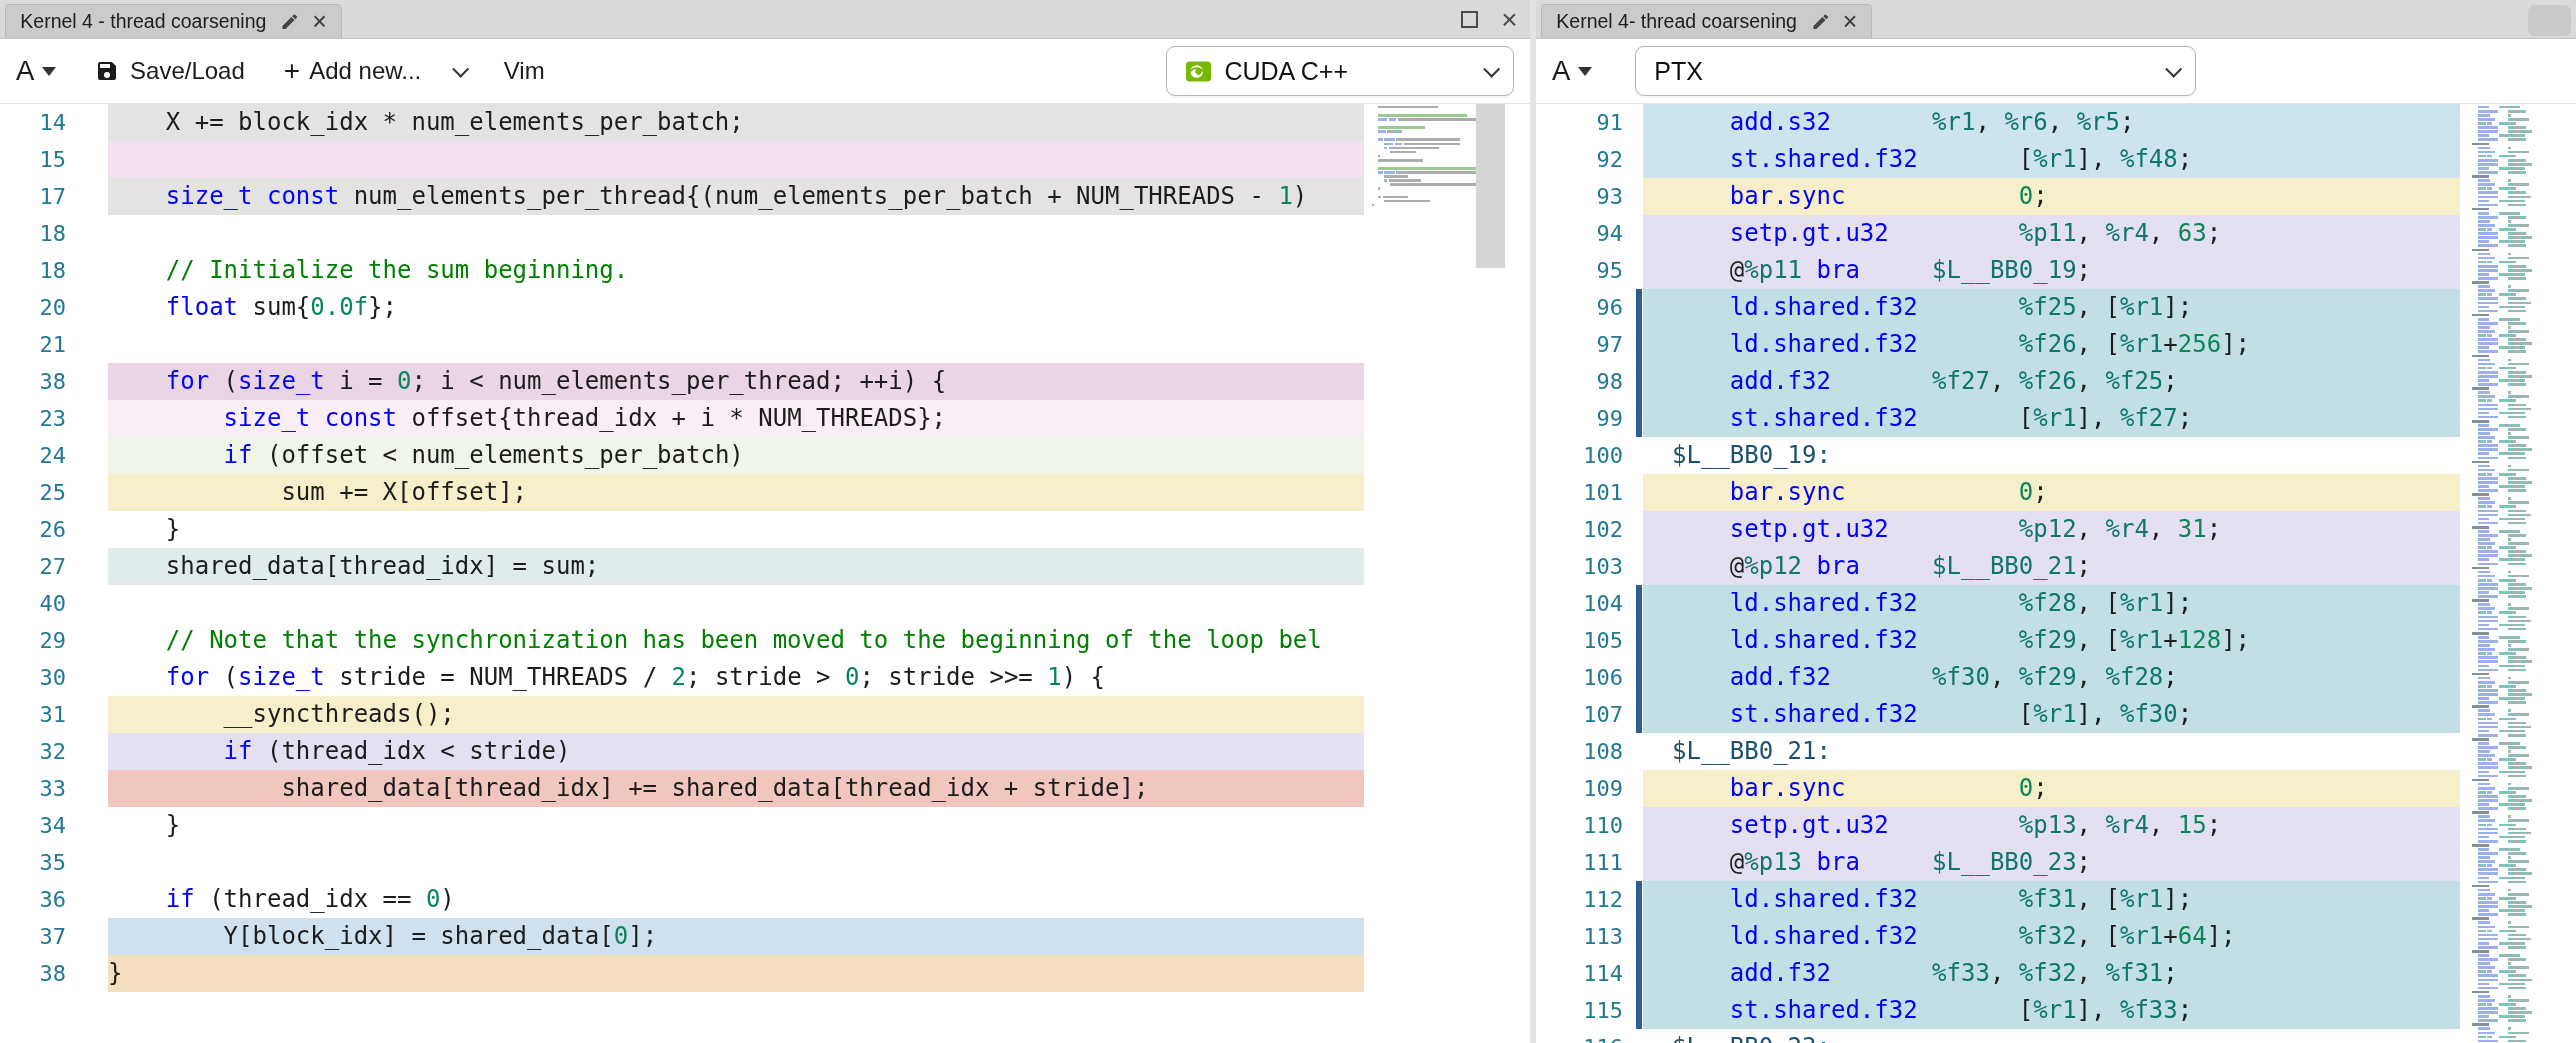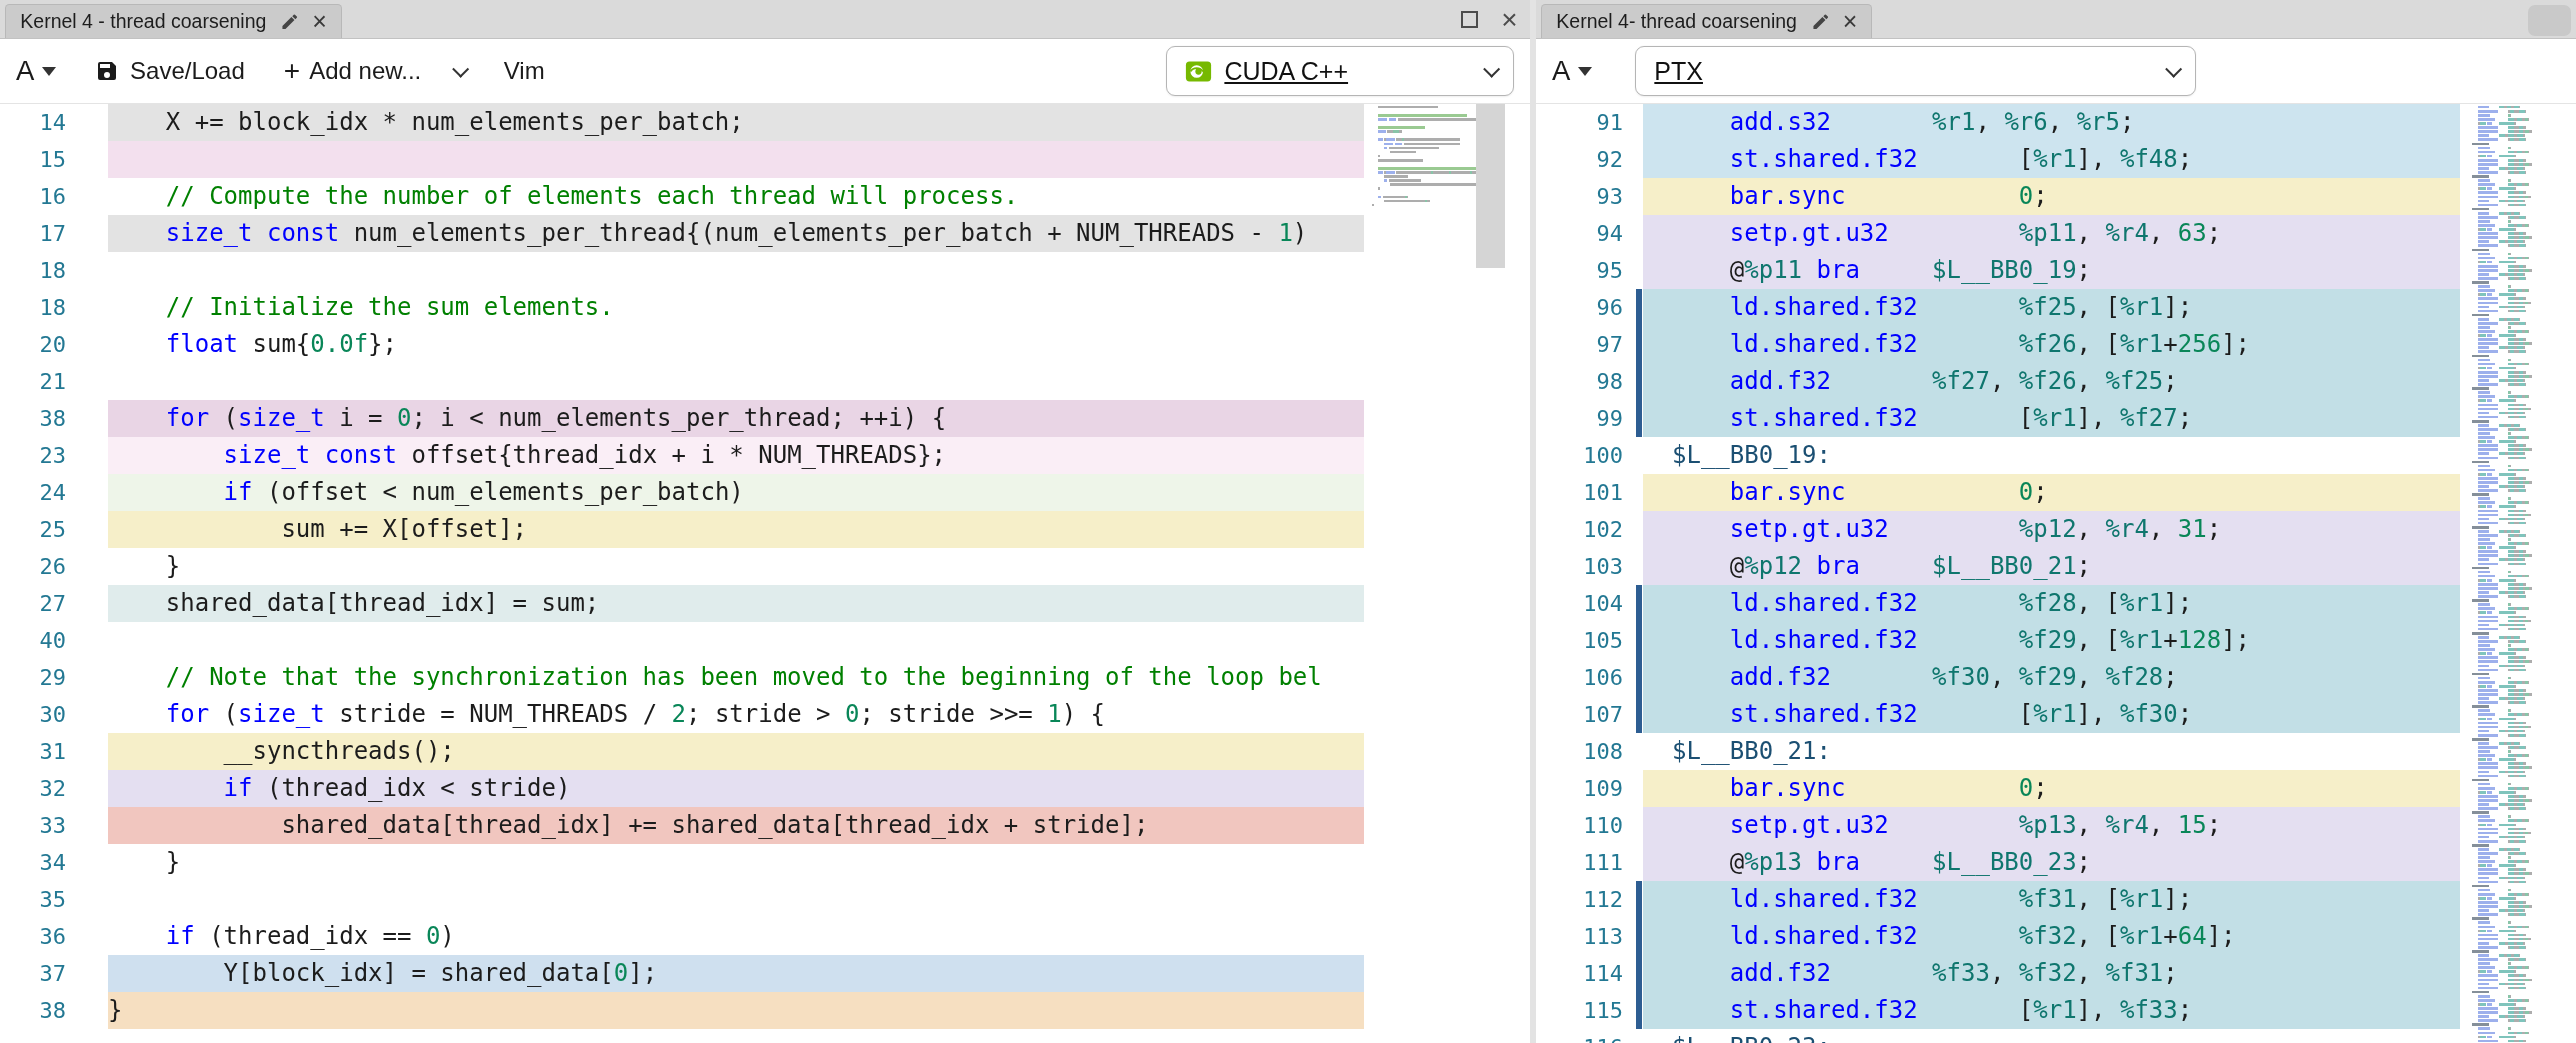--- a/index.html
+++ b/index.html
@@ -31,21 +31,21 @@
   .tbtn + .tbtn { margin-left: 39px; }
   .font-a { font-size: 27.5px; }
   .caret-tri { width: 0; height: 0; border-left: 7px solid transparent; border-right: 7px solid transparent;
                border-top: 9px solid #333; margin-left: 8px; display: inline-block; }
   .chev { width: 11.5px; height: 11.5px; border-right: 2.7px solid #333; border-bottom: 2.7px solid #333;
           transform: rotate(45deg) translateY(-2.7px); display: inline-block; }
   .icon-gap { margin-right: 10.7px; display: inline-flex; }
   .plus { font-size: 28px; margin-right: 9px; line-height: 1; }
   .select { height: 50px; border: 0.9px solid #b5b5b5; border-radius: 9px; background: #fff;
             display: flex; align-items: center; padding: 0 18px; font-size: 25px; color: #111;
-            box-shadow: 0 0.9px 1.8px rgba(0,0,0,.07); cursor: pointer; text-decoration: underline; }
+            box-shadow: 0 0.9px 1.8px rgba(0,0,0,.07); cursor: pointer; }
   .lang-select { margin-left: auto; width: 348px; }
   .fmt-select  { margin-left: 43px; width: 561px; }
   .select .chev { margin-left: auto; }
   .nv-logo { margin-right: 12.4px; display: inline-flex; }
 
   
   .editor { position: relative; height: 939px; overflow: hidden;
             font-family: "DejaVu Sans Mono", "Liberation Mono", monospace; font-size: 24px; }
   .row { position: relative; height: 37px; line-height: 37px; white-space: pre; }
   .ln { position: absolute; top: 0; left: 0; text-align: right; font-size: 22px; color: var(--lnc); }
@@ -125,24 +125,23 @@
         </span>
         <span>CUDA C++</span>
         <span class="chev"></span>
       </div>
     </div>
 
     <div class="editor left-ed" id="left-editor">
       <div id="left-code">
           <div class="row"><span class="ln">14</span><span class="hl" style="background: rgb(227, 227, 227);"><span class="code"><span class="tk-d">    X += block_idx * num_elements_per_batch;</span></span></span></div>
           <div class="row"><span class="ln">15</span><span class="hl" style="background: rgb(243, 224, 238);"><span class="code"></span></span></div>
-          <div class="row"><span class="ln">16</span><span class="hl"><span class="code"><span class="tk-c">    // Compute the number of elements each thread will process.</span></span></span></div>
           <div class="row"><span class="ln">17</span><span class="hl" style="background: rgb(227, 227, 227);"><span class="code"><span class="tk-d">    </span><span class="tk-k">size_t</span><span class="tk-d"> </span><span class="tk-k">const</span><span class="tk-d"> num_elements_per_thread{(num_elements_per_batch + NUM_THREADS - </span><span class="tk-n">1</span><span class="tk-d">)</span></span></span></div>
           <div class="row"><span class="ln">18</span><span class="hl"><span class="code"></span></span></div>
-          <div class="row"><span class="ln">18</span><span class="hl"><span class="code"><span class="tk-c">    // Initialize the sum elements.</span></span></span></div>
+          <div class="row"><span class="ln">18</span><span class="hl"><span class="code"><span class="tk-c">    // Initialize the sum beginning.</span></span></span></div>
           <div class="row"><span class="ln">20</span><span class="hl"><span class="code"><span class="tk-d">    </span><span class="tk-k">float</span><span class="tk-d"> sum{</span><span class="tk-n">0.0f</span><span class="tk-d">};</span></span></span></div>
           <div class="row"><span class="ln">21</span><span class="hl"><span class="code"></span></span></div>
           <div class="row"><span class="ln">38</span><span class="hl" style="background: rgb(233, 213, 229);"><span class="code"><span class="tk-d">    </span><span class="tk-k">for</span><span class="tk-d"> (</span><span class="tk-k">size_t</span><span class="tk-d"> i = </span><span class="tk-n">0</span><span class="tk-d">; i &lt; num_elements_per_thread; ++i) {</span></span></span></div>
           <div class="row"><span class="ln">23</span><span class="hl" style="background: rgb(250, 238, 246);"><span class="code"><span class="tk-d">        </span><span class="tk-k">size_t</span><span class="tk-d"> </span><span class="tk-k">const</span><span class="tk-d"> offset{thread_idx + i * NUM_THREADS};</span></span></span></div>
           <div class="row"><span class="ln">24</span><span class="hl" style="background: rgb(238, 245, 233);"><span class="code"><span class="tk-d">        </span><span class="tk-k">if</span><span class="tk-d"> (offset &lt; num_elements_per_batch)</span></span></span></div>
           <div class="row"><span class="ln">25</span><span class="hl" style="background: rgb(246, 239, 201);"><span class="code"><span class="tk-d">            sum += X[offset];</span></span></span></div>
           <div class="row"><span class="ln">26</span><span class="hl"><span class="code"><span class="tk-d">    }</span></span></span></div>
           <div class="row"><span class="ln">27</span><span class="hl" style="background: rgb(224, 236, 236);"><span class="code"><span class="tk-d">    shared_data[thread_idx] = sum;</span></span></span></div>
           <div class="row"><span class="ln">40</span><span class="hl"><span class="code"></span></span></div>
           <div class="row"><span class="ln">29</span><span class="hl"><span class="code"><span class="tk-c">    // Note that the synchronization has been moved to the beginning of the loop bel</span></span></span></div>

